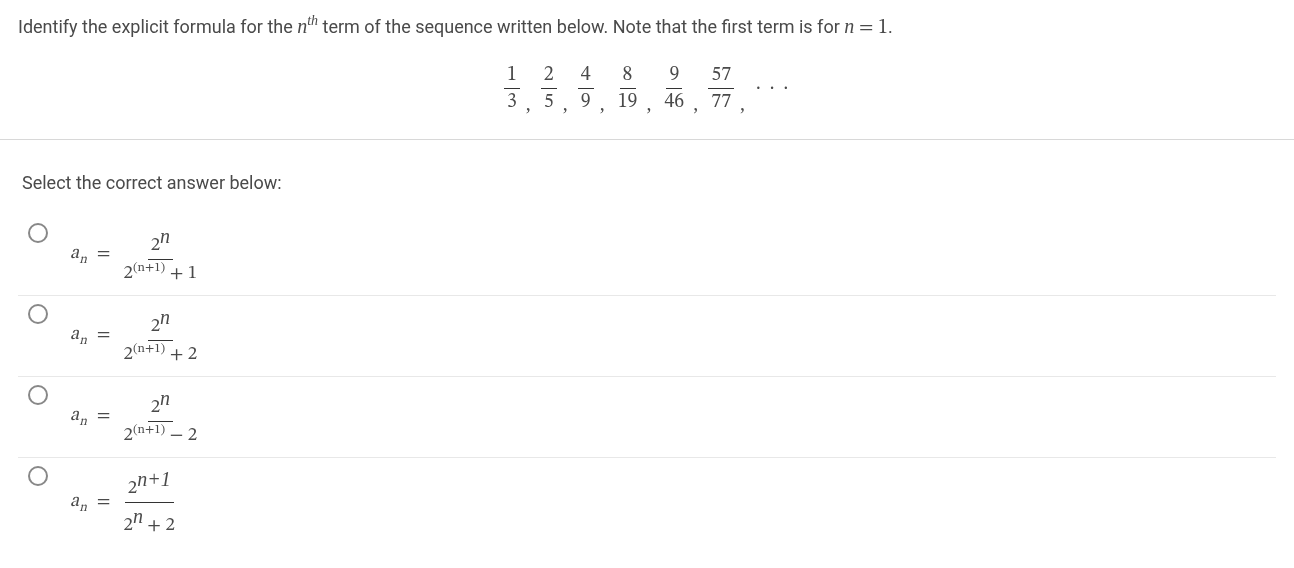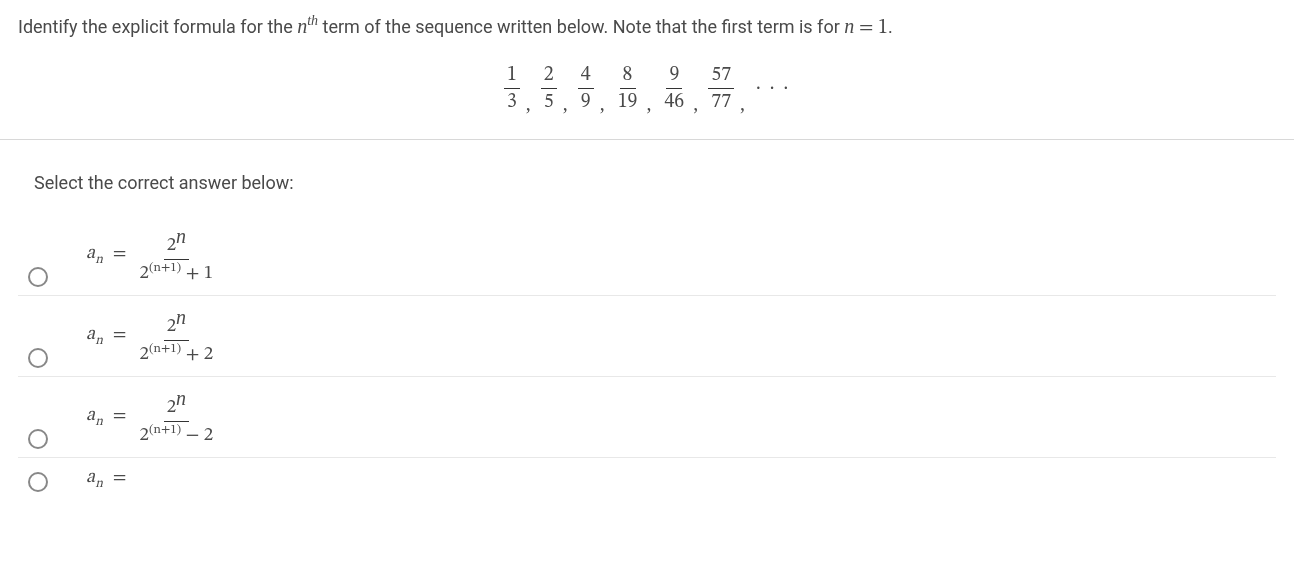--- a/index.html
+++ b/index.html
@@ -29,26 +29,26 @@
     flex-direction: column;
     align-items: center;
     vertical-align: middle;
     font-family: "STIX Two Math", "Cambria Math", "Times New Roman", serif;
   }
   .frac .num, .frac .den { padding: 0 3px; line-height: 1.3; font-size: 20px; white-space: nowrap; }
   .frac .num { border-bottom: 1px solid #333; }
   .comma { padding: 0 6px 0 2px; align-self: flex-end; font-family: "Times New Roman", serif; font-size: 20px; }
   .dots { align-self: center; letter-spacing: 1px; font-family: "Times New Roman", serif; font-size: 20px; }
   .divider { border-top: 1px solid #d8d8d8; margin: 0 -18px; }
-  .prompt { margin: 32px 0 22px 16px; font-size: 18px; }
+  .prompt { margin: 32px 0 22px 4px; font-size: 18px; }
   .options { }
   .option {
     display: flex;
-    align-items: flex-end;
-    gap: 38px;
+    align-items: flex-start;
+    gap: 22px;
     padding: 8px 10px;
     border-bottom: 1px solid #e8e8e8;
   }
   .option:last-child { border-bottom: none; }
   .radio {
     width: 20px;
     height: 20px;
     border: 2px solid #888;
     border-radius: 50%;
     flex-shrink: 0;
@@ -147,16 +147,20 @@
         <span class="den"><span>2</span><span class="exp"><span>(n+1)</span></span><span> − 2</span></span>
       </span></span>
     </div>
   </div>
 
   <div class="option">
     <div class="radio"></div>
     <div class="formula">
       <span class="an"><span>a</span><span class="sub">n</span></span>
       <span class="eq">=</span>
+      <span class="expr"><span class="frac">
+        <span class="num"><span>2</span><span class="exp"><span class="mi">n+1</span></span></span>
+        <span class="den"><span>2</span><span class="exp"><span class="mi">n</span></span><span> + 2</span></span>
+      </span></span>
     </div>
   </div>
 
 </div>
 
 </body></html>

